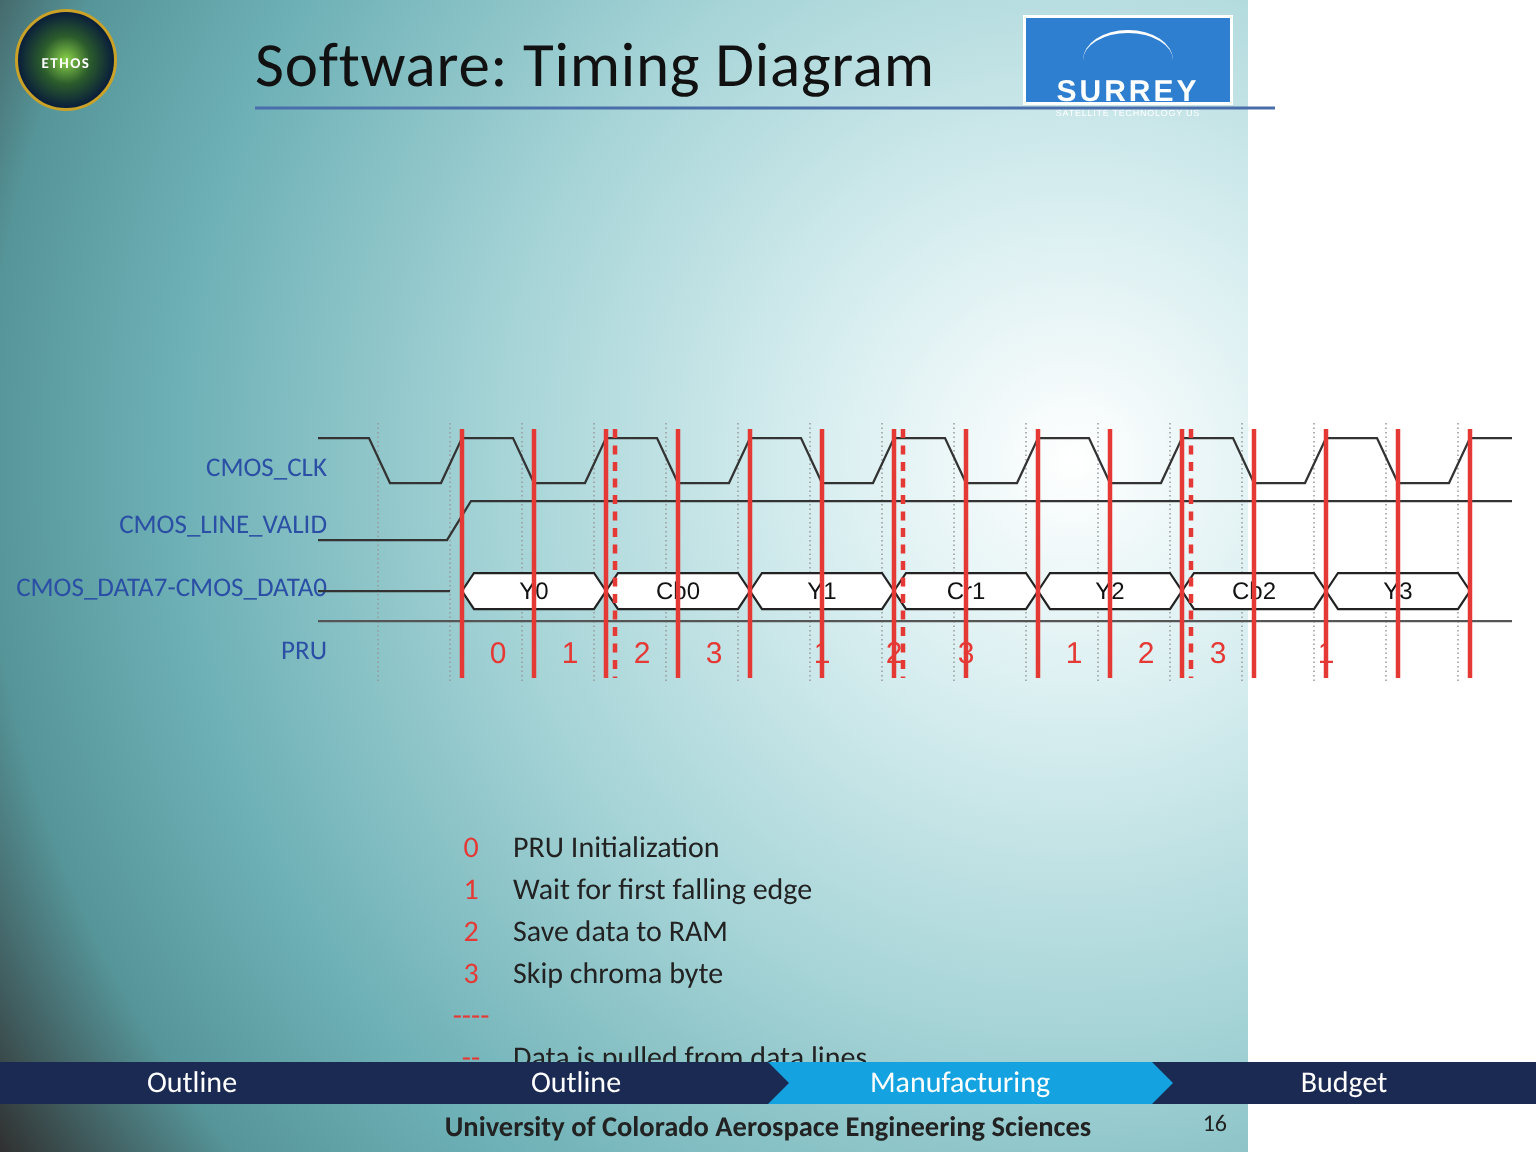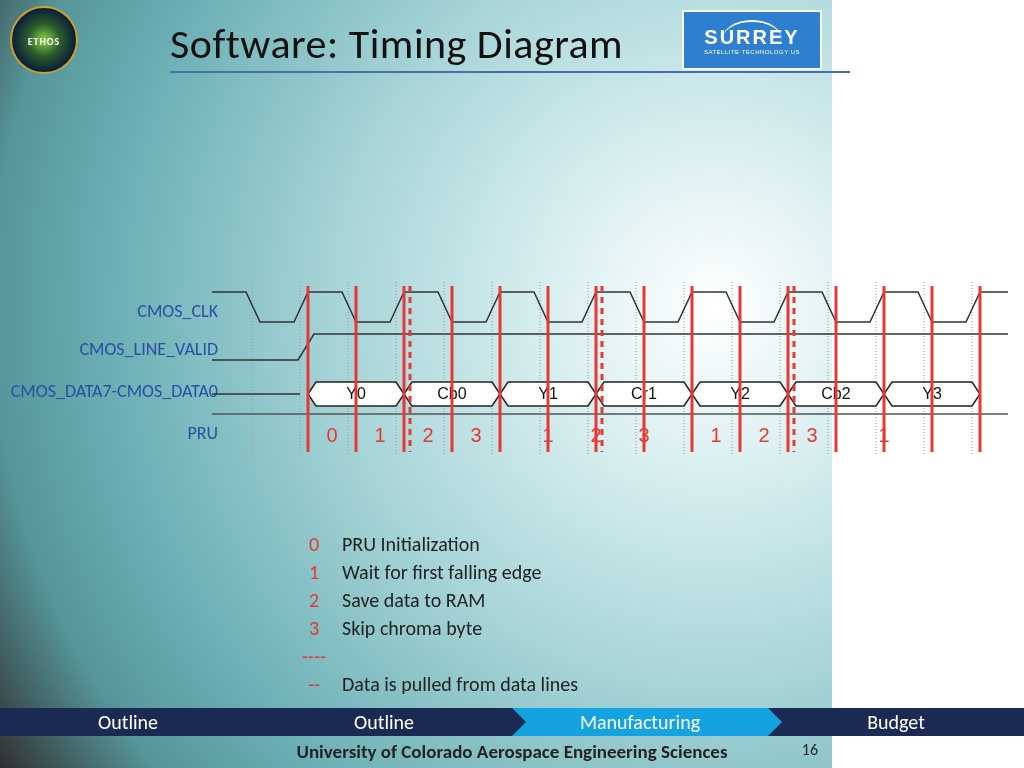--- a/index.html
+++ b/index.html
@@ -19,21 +19,21 @@
     position:absolute; top:6px; left:10px; width:68px; height:68px; border-radius:50%;
     background:radial-gradient(circle at 50% 50%, #8bd24a 0%, #2c5d2c 35%, #0a1f3a 70%, #000 100%);
     border:2px solid #c9a227; color:#fff; font-size:10px; text-align:center; line-height:68px;
     font-weight:bold; letter-spacing:1px;
   }
   .logo-surrey {
     position:absolute; top:10px; right:10px; width:140px; height:60px;
     background:#2f7fd1; border:2px solid #fff; color:#fff; text-align:center;
     font-family:Arial,sans-serif;
   }
-  .logo-surrey .big { font-size:20px; letter-spacing:2px; padding-top:14px; font-weight:bold;}
+  .logo-surrey .big { font-size:20px; letter-spacing:2px; padding-top:14px; font-weight:bold;margin-top:24px;}
   .logo-surrey .big::before{content:""; display:block; position:absolute; top:8px; left:50%; width:60px; height:18px; margin-left:-30px; border-top:2px solid #fff; border-radius:50% 50% 0 0/100% 100% 0 0;}
   .logo-surrey .small { font-size:6px; letter-spacing:0.5px; }
   
   .diagram {
     position:absolute; top:282px; left:0; width:1024px; height:180px;
   }
   .sig-label {
     position:absolute; right:806px; text-align:right; color:#2a4fa5; font-size:18px; font-weight:500;
   }
   .sig-label.l0{top:18px;} .sig-label.l1{top:56px;} .sig-label.l2{top:98px;} .sig-label.l3{top:140px;}
@@ -43,21 +43,21 @@
   .wave-svg{width:796px; height:180px;}
   .wave-svg line.dot{stroke:#999; stroke-width:1; stroke-dasharray:1 2;}
   .wave-svg path.sig{stroke:#333; stroke-width:1.5; fill:none;}
   .wave-svg polygon.hex{stroke:#222; stroke-width:1.5; fill:#fff;}
   .wave-svg text{font-size:16px; font-family:Arial,sans-serif;}
   .wave-svg line.red{stroke:#e53935; stroke-width:3;}
   .wave-svg line.reddash{stroke:#e53935; stroke-width:3; stroke-dasharray:6 5;}
   .wave-svg text.pru{fill:#e53935; font-size:20px;}
   
   .legend {
-    position:absolute; left:300px; top:530px; font-size:20px; color:#222;
+    position:absolute; left:300px; top:551px; font-size:20px; color:#222;
   }
   .legend div { line-height:28px; }
   .legend .num { display:inline-block; width:28px; text-align:center; color:#e53935; margin-right:14px;}
   .legend .dash { display:inline-block; width:28px; text-align:center; margin-right:14px; color:#e53935; letter-spacing:0;}
   
   .nav { position:absolute; left:0; top:708px; width:1024px; height:28px; display:flex; }
   .chev { position:relative; flex:1; height:28px; line-height:28px; text-align:center; font-size:20px; color:#fff; }
   .chev span{position:relative; z-index:2;}
   .chev::before{content:""; position:absolute; inset:0; background:#1b2a52;}
   .chev::after{content:""; position:absolute; right:-14px; top:0; width:0; height:0; border-left:14px solid #1b2a52; border-top:14px solid transparent; border-bottom:14px solid transparent; z-index:3;}

